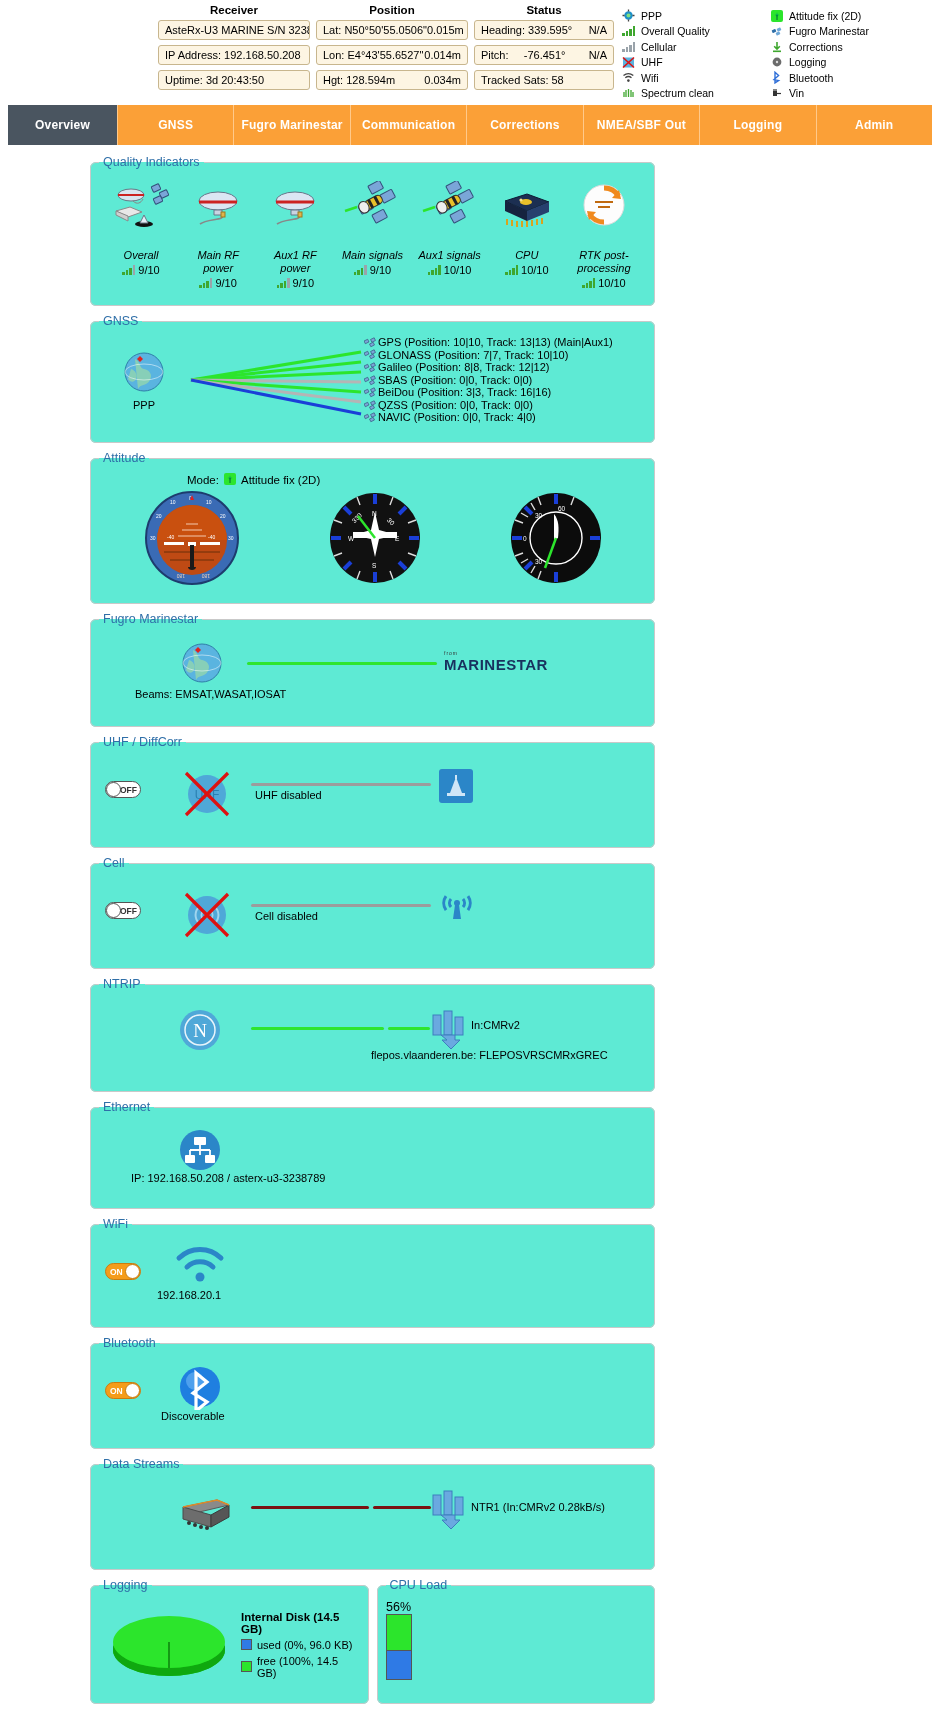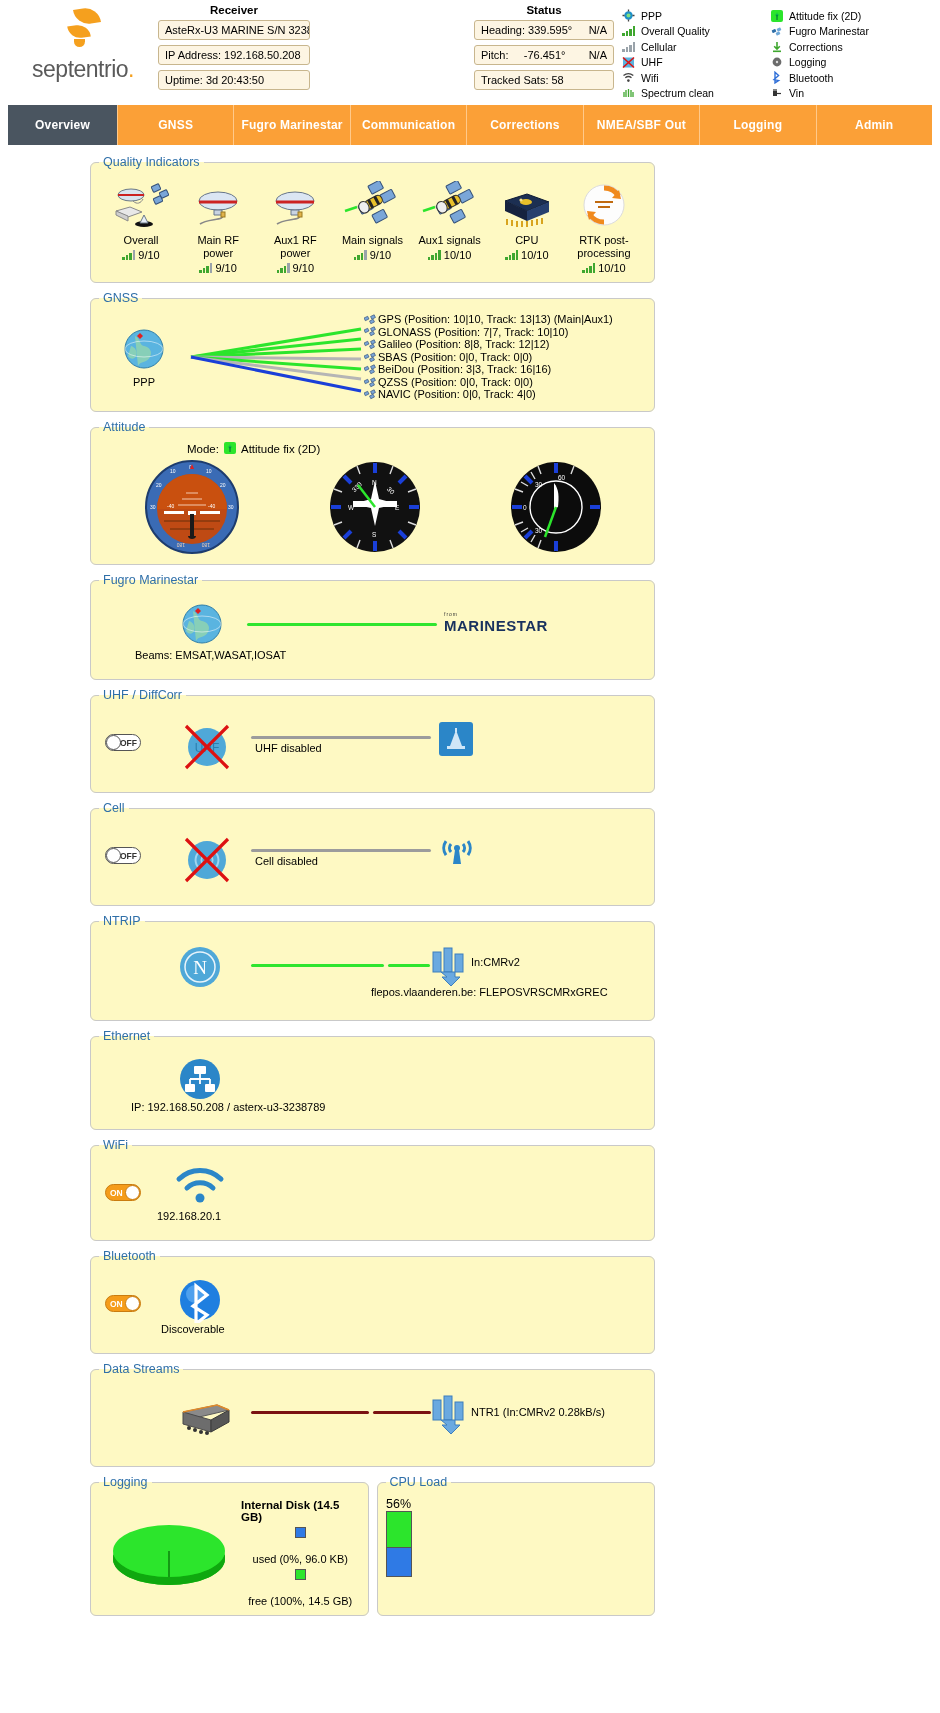--- a/index.html
+++ b/index.html
@@ -55,29 +55,29 @@
     display:flex; align-items:center; justify-content:center;
     border-right:1px solid #ffc98a; cursor:pointer; letter-spacing:.2px;
   }
   .nav-item:last-child { border-right:none; }
   .nav-item.active { background:#4a5560; flex:0 0 110px; }
 
   
   .content { padding:10px 0 0 0; }
   fieldset.panel {
     margin:0 285px 8px 90px; border:1px solid #c9c9c9; border-radius:6px;
-    padding:6px 8px 8px 8px; position:relative; background:#fef9c3;
+    padding:6px 8px 16px 8px; position:relative; background:#5eead4;
   }
   fieldset.panel > legend { color:#2f6fa8; font-size:12.5px; padding:0 4px; }
 
   
   .qi-row { display:flex; justify-content:space-between; padding:4px 6px 0 6px; }
   .qi { width:72px; text-align:center; }
   .qi-icon { height:52px; display:flex; align-items:flex-end; justify-content:center; }
-  .qi-label { font-size:11px; line-height:13px; margin-top:3px; }
+  .qi-label { font-size:11px; line-height:13px; margin-top:18px;font-style:italic; }
   .qi-score { font-size:11px; margin-top:2px; display:flex; align-items:center;
               justify-content:center; gap:3px; }
 
   .bars { display:inline-flex; align-items:flex-end; gap:1px; height:10px; }
   .bars i { width:2.5px; background:#3fa72f; display:block; }
   .bars i:nth-child(1){height:3px}.bars i:nth-child(2){height:5px}
   .bars i:nth-child(3){height:7px}.bars i:nth-child(4){height:10px}
   .bars.grey i { background:#9aa3aa; }
   .bars.half i:nth-child(4) { background:#9aa3aa; }
 
@@ -106,56 +106,63 @@
   .link-line { height:3px; background:#9c9c9c; border-radius:2px; }
   .link-line.green { background:#2fe52f; }
   .link-line.dark  { background:#7a1212; }
 
   
   .bottom { display:flex; margin:0 285px 8px 90px; gap:8px; }
   fieldset.panel.small { margin:0; flex:1; }
   .disk-row { display:flex; align-items:center; gap:12px; padding:4px 0 0 10px;}
   .disk-legend { font-size:11px; }
   .disk-legend b { font-size:11.5px; }
-  .disk-legend .li { display:flex; align-items:center; gap:15px; margin-top:4px;flex-direction:column; }
+  .disk-legend .li { display:flex; align-items:center; gap:5px; margin-top:4px; }
   .sw { width:11px; height:11px; border:1px solid #555; }
 
   .cpu-wrap { display:flex; align-items:flex-end; gap:5px; padding-top:2px;}
   .cpu-plot { width:140px; height:70px; position:relative; }
   .cpu-right { position:relative; }
   .cpu-pct { font-size:12.5px; text-align:center; margin-bottom:0; }
   .axis-lbl { font-size:8px; position:absolute; color:#333; }
 </style>
 </head>
 <body>
 
 <div class="header">
 
-  <div class="logo-wrap">
-    <div class="logo-mark">
-      <div class="lm1"></div>
-        <div class="lm2"></div>
-        <div class="lm3"></div>
-    </div>
-    <div class="logo-text"><span>septentrio</span><span class="dot">.</span></div>
-  </div>
 
   <div class="col col-receiver">
     <div class="col-title">Receiver</div>
     <div class="fieldbox">
         <span>AsteRx-U3 MARINE S/N 3238789</span>
       </div>
     <div class="fieldbox">
         <span>IP Address: 192.168.50.208</span>
       </div>
     <div class="fieldbox">
         <span>Uptime: 3d 20:43:50</span>
       </div>
   </div>
 
+  <div class="col col-position">
+    <div class="col-title">Position</div>
+    <div class="fieldbox">
+      <span>Lat:  N50°50'55.0506"</span>
+      <span class="right">0.015m</span>
+      </div>
+    <div class="fieldbox">
+      <span>Lon: E4°43'55.6527"</span>
+      <span class="right">0.014m</span>
+      </div>
+    <div class="fieldbox">
+      <span>Hgt: 128.594m</span>
+      <span class="right">0.034m</span>
+      </div>
+  </div>
 
   <div class="col col-status">
     <div class="col-title">Status</div>
     <div class="fieldbox">
       <span>Heading: 339.595°</span>
       <span class="right">N/A</span>
       </div>
     <div class="fieldbox">
       <span style="white-space:pre">Pitch:     -76.451°</span>
       <span class="right">N/A</span>

